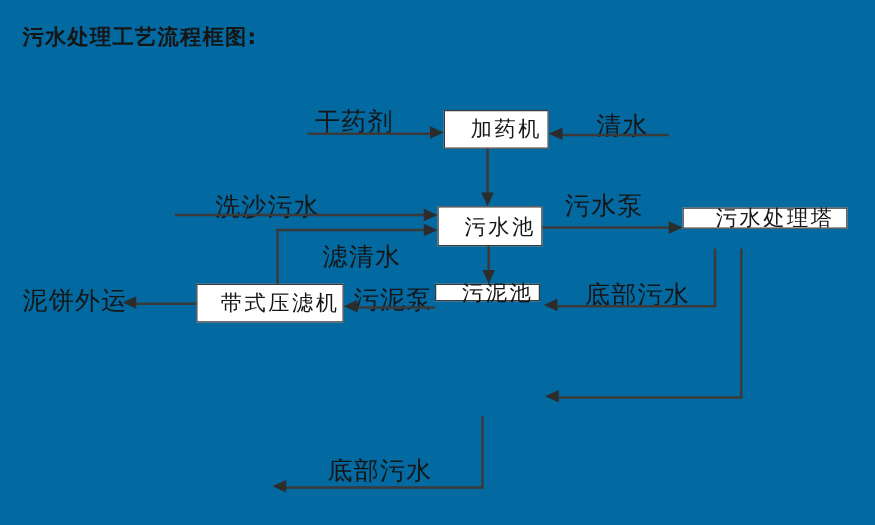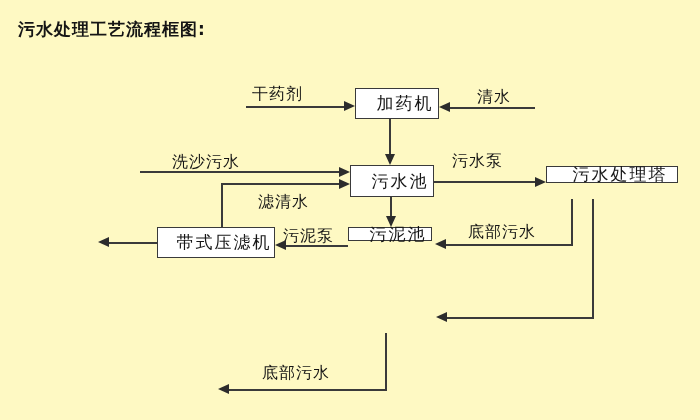--- a/index.html
+++ b/index.html
@@ -1,30 +1,30 @@
 <!DOCTYPE html>
 <html><head>
 <meta charset="utf-8">
 <style>
   html,body{margin:0;padding:0;background:#fff;}
   #canvas{
-    position:relative;width:700px;height:420px;background:#fef9c3;
+    position:relative;width:700px;height:420px;background:#0369a1;
     font-family:"DejaVu Sans","Liberation Sans",sans-serif;
     color:#151515;overflow:hidden;
   }
   .title{
     position:absolute;left:18px;top:18px;font-size:17px;font-weight:bold;
     letter-spacing:1px;white-space:nowrap;
   }
   .box{
     position:absolute;box-sizing:border-box;border:1.6px solid #3a3a3a;
     background:#fff;display:flex;align-items:center;justify-content:center;
     font-size:17px;letter-spacing:2px;white-space:nowrap;padding-left:16px;
   }
-  .lbl{position:absolute;font-size:16px;letter-spacing:1px;white-space:nowrap;}
+  .lbl{position:absolute;font-size:20px;letter-spacing:1px;white-space:nowrap;}
   .hline{position:absolute;height:1.6px;background:#3a3a3a;}
   .vline{position:absolute;width:1.6px;background:#3a3a3a;}
   .arr{position:absolute;width:0;height:0;}
   .arr.r{border-top:5px solid transparent;border-bottom:5px solid transparent;border-left:11px solid #2c2c2c;}
   .arr.l{border-top:5px solid transparent;border-bottom:5px solid transparent;border-right:11px solid #2c2c2c;}
   .arr.d{border-left:5px solid transparent;border-right:5px solid transparent;border-top:11px solid #2c2c2c;}
 </style>
 </head>
 <body>
 
@@ -38,20 +38,21 @@
   <div class="box" style="left:157px;top:227px;width:118px;height:31px;">带式压滤机</div>
   <div class="box" style="left:348px;top:227px;width:84px;height:14px;">污泥池</div>
 
   <div class="lbl" style="left:252px;top:84px;">干药剂</div>
   <div class="lbl" style="left:477px;top:87px;">清水</div>
   <div class="lbl" style="left:172px;top:152px;">洗沙污水</div>
   <div class="lbl" style="left:452px;top:151px;">污水泵</div>
   <div class="lbl" style="left:258px;top:192px;">滤清水</div>
   <div class="lbl" style="left:283px;top:226px;">污泥泵</div>
   <div class="lbl" style="left:468px;top:222px;">底部污水</div>
+  <div class="lbl" style="left:18px;top:227px;">泥饼外运</div>
   <div class="lbl" style="left:262px;top:363px;">底部污水</div>
 
   <div class="hline" style="left:246px;top:106px;width:99px;"></div>
   <div class="arr r" style="left:344px;top:101px;"></div>
 
   <div class="hline" style="left:449px;top:107px;width:86px;"></div>
   <div class="arr l" style="left:439px;top:102px;"></div>
 
   <div class="vline" style="left:389px;top:119px;height:36px;"></div>
   <div class="arr d" style="left:385px;top:154px;"></div>

